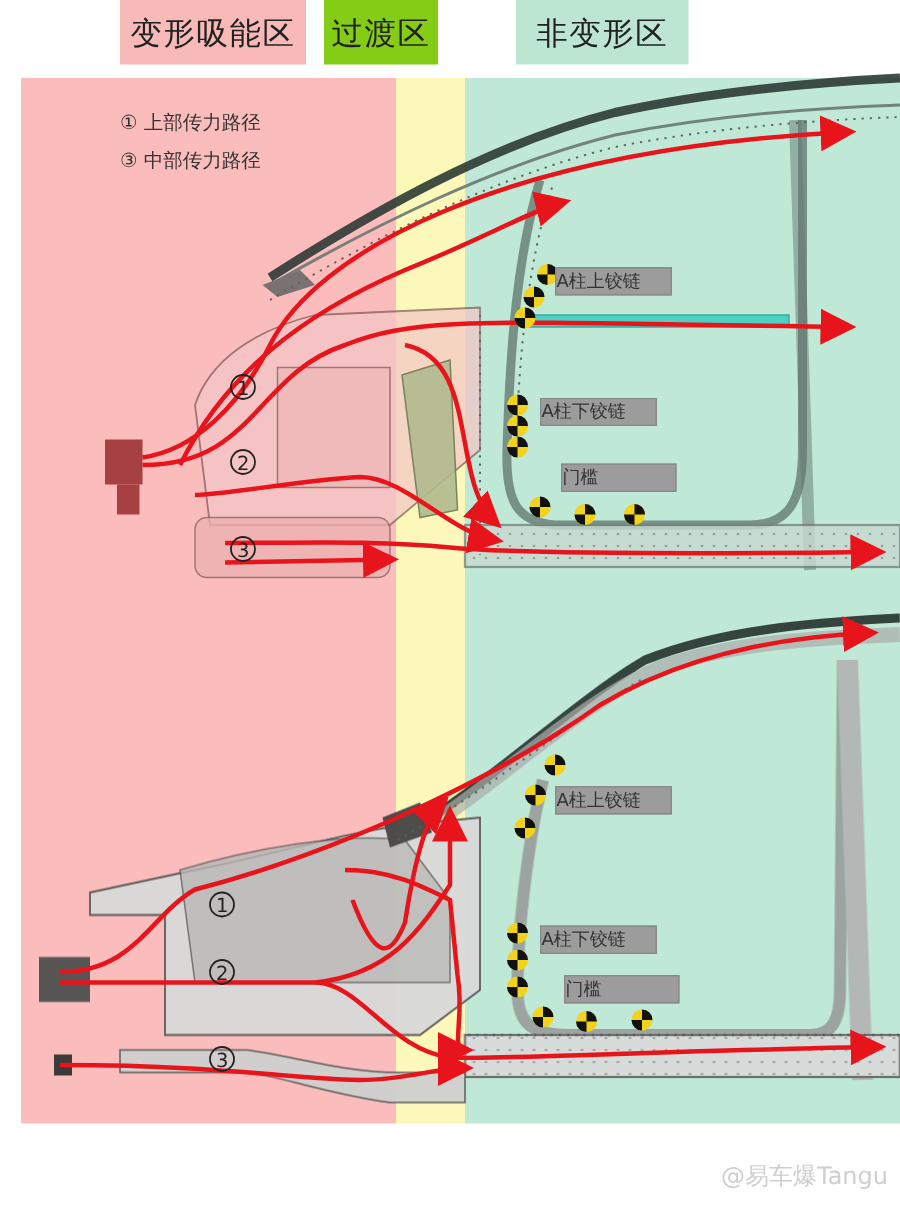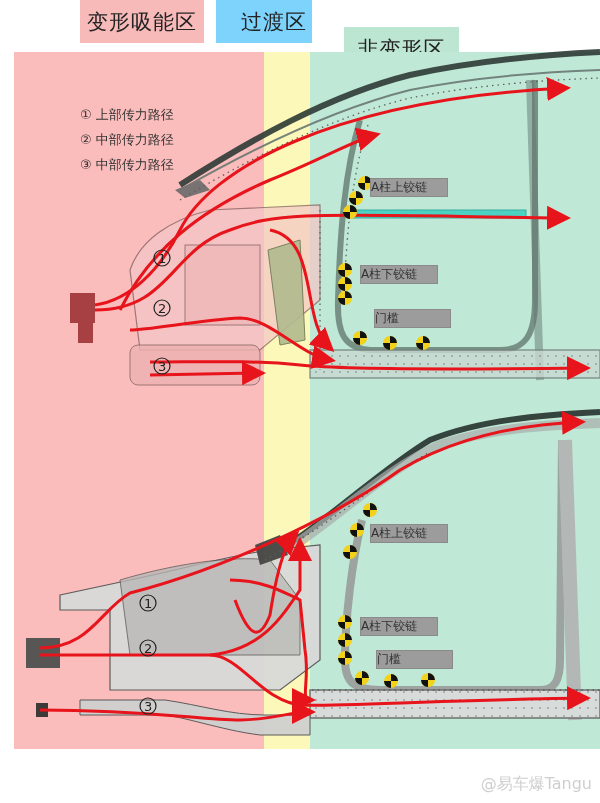--- a/index.html
+++ b/index.html
@@ -1,29 +1,29 @@
 <!DOCTYPE html>
 <html><head>
 <meta charset="utf-8">
 <style>
   html,body{margin:0;padding:0;background:#ffffff;}
   body{width:600px;height:803px;position:relative;overflow:hidden;font-family:"DejaVu Sans","Liberation Sans",sans-serif;}
   .hdr{position:absolute;top:0;height:43px;display:flex;align-items:center;justify-content:center;font-size:21px;color:#222;letter-spacing:1px;}
   .zone{position:absolute;top:52px;height:697px;}
-  .legend{position:absolute;left:80px;top:70px;font-size:13px;color:#333;line-height:25px;margin-top:32px;}
+  .legend{position:absolute;left:80px;top:70px;font-size:13px;color:#333;line-height:25px;}
   .tag{position:absolute;background:#9c9c9c;color:#333;font-size:12px;height:17px;line-height:17px;border:1px solid #8a8a8a;}
   .wm{position:absolute;right:8px;bottom:8px;font-size:16px;color:#cfcfcf;}
   svg.diag{position:absolute;left:0;top:0;}
 </style>
 </head>
 <body>
 
 <div class="hdr" style="left:80px;width:124px;background:#f8b9b9;top:0;height:43px;">变形吸能区</div>
-<div class="hdr" style="left:216px;width:76px;background:#7dd3fc;padding-left:20px;">过渡区</div>
-<div class="hdr" style="left:344px;width:115px;background:#bde6d2;margin-top:27px;">非变形区</div>
+<div class="hdr" style="left:216px;width:76px;background:#84cc16;">过渡区</div>
+<div class="hdr" style="left:344px;width:115px;background:#bde6d2;">非变形区</div>
 
 <div class="zone" style="left:14px;width:250px;background:#fbbcbc;"></div>
 <div class="zone" style="left:264px;width:46px;background:#fcf8b9;"></div>
 <div class="zone" style="left:310px;width:290px;background:#bfe8d6;"></div>
 
 <svg class="diag" width="600" height="803" viewBox="0 0 600 803">
   <defs>
     <marker id="arr" markerWidth="8" markerHeight="8" refX="6" refY="4" orient="auto">
       <path d="M0,0 L8,4 L0,8 z" fill="#e8141b"></path>
     </marker>
@@ -191,21 +191,20 @@
       </g>
     <g transform="translate(428,680)">
         <circle r="7" fill="#f2d21b"></circle>
         <path d="M0,-7 A7,7 0 0,1 7,0 L0,0 Z M0,7 A7,7 0 0,1 -7,0 L0,0 Z" fill="#111"></path>
       </g>
   </g>
 </svg>
 
 <div class="legend">
   <div>① 上部传力路径</div>
-  <div>② 中部传力路径</div>
   <div>③ 中部传力路径</div>
 </div>
 
 <div class="tag" style="left:370px;top:178px;width:76px;">A柱上铰链</div>
 <div class="tag" style="left:360px;top:265px;width:76px;">A柱下铰链</div>
 <div class="tag" style="left:374px;top:309px;width:75px;">门槛</div>
 
 <div class="tag" style="left:370px;top:524px;width:76px;">A柱上铰链</div>
 <div class="tag" style="left:360px;top:617px;width:76px;">A柱下铰链</div>
 <div class="tag" style="left:376px;top:650px;width:75px;">门槛</div>

